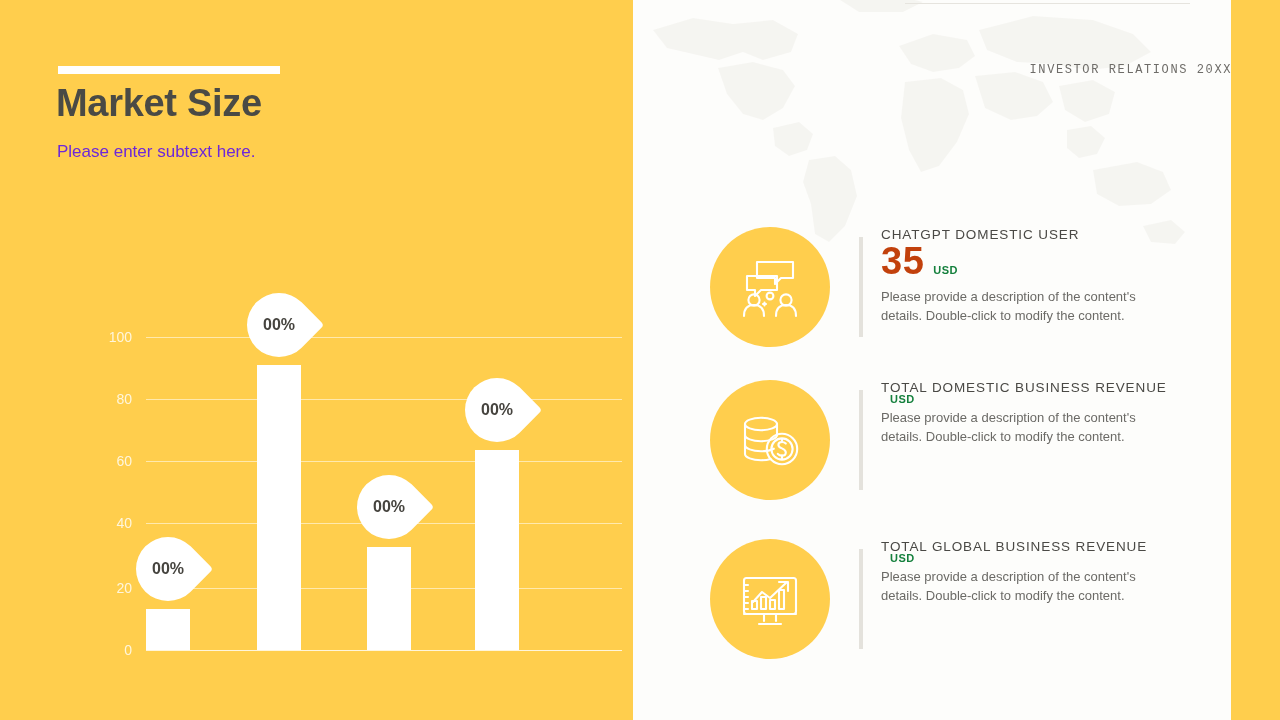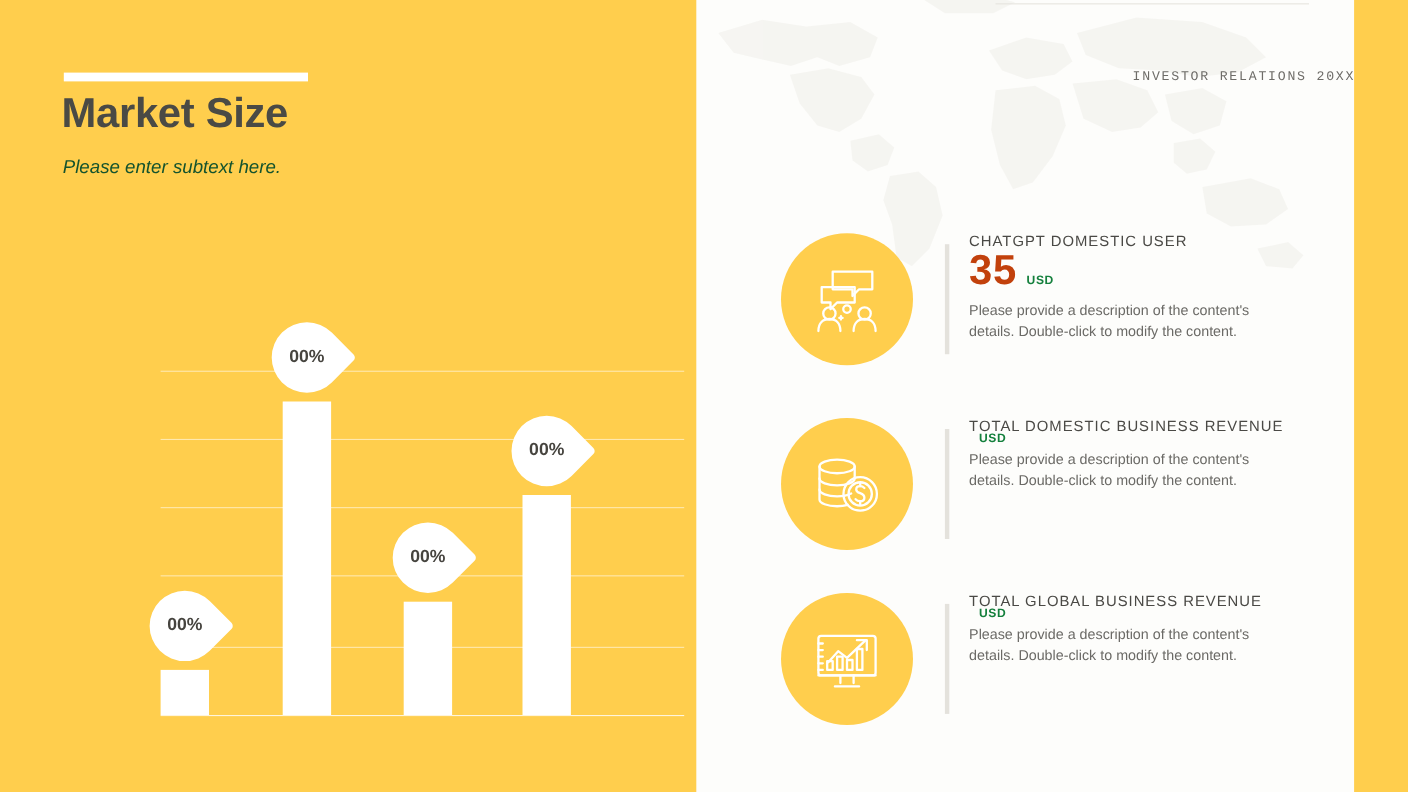--- a/index.html
+++ b/index.html
@@ -20,21 +20,21 @@
   .accent-bar{
     position:absolute;left:58px;top:66px;width:222px;height:8px;background:#FFFFFF;
   }
   .page-title{
     position:absolute;left:56px;top:82px;
     font-size:38px;font-weight:bold;color:#4A4A45;letter-spacing:-0.3px;
     margin:0;
   }
   .subtext{
     position:absolute;left:57px;top:138px;
-    font-size:17px;font-style:italic;color:#14532d;line-height:27px;
+    font-size:17px;color:#6d28d9;line-height:27px;
   }
   .subtext div{white-space:nowrap;}
 
   
   .chart{
     position:absolute;left:56px;top:320px;width:520px;height:340px;
   }
   .grid-line{
     position:absolute;left:90px;width:476px;height:1px;
     background:rgba(255,255,255,0.55);
@@ -133,20 +133,28 @@
 
     <div class="chart">
 
       <div class="grid-line" style="top:17px;"></div>
       <div class="grid-line" style="top:79px;"></div>
       <div class="grid-line" style="top:141px;"></div>
       <div class="grid-line" style="top:203px;"></div>
       <div class="grid-line" style="top:268px;"></div>
       <div class="grid-line base" style="top:330px;"></div>
 
+      <div class="y-ticks">
+        <div class="y-tick" style="top:17px;">100</div>
+        <div class="y-tick" style="top:79px;">80</div>
+        <div class="y-tick" style="top:141px;">60</div>
+        <div class="y-tick" style="top:203px;">40</div>
+        <div class="y-tick" style="top:268px;">20</div>
+        <div class="y-tick" style="top:330px;">0</div>
+      </div>
 
       <div class="bars">
         <div class="bar" style="left: 0px; height: 40.69px;"></div>
         <div class="bar" style="left: 111px; height: 284.83px;"></div>
         <div class="bar" style="left: 221px; height: 103.29px;"></div>
         <div class="bar" style="left: 329px; height: 200.32px;"></div>
 
         <div class="pin" style="left: -10px; top: 217.31px;">
           <span>00%</span>
         </div>
@@ -180,21 +188,21 @@
         <path d="M470 180 L514 172 L540 182 L548 200 L528 214 L496 216 L474 204 Z"></path>
         <path d="M520 236 L548 230 L562 242 L552 254 L528 252 Z"></path>
         <path d="M214 8 L268 4 L300 12 L280 22 L236 22 Z"></path>
       </g>
     </svg>
 
     <div class="top-rule"></div>
 
     <div class="kicker">INVESTOR RELATIONS 20XX</div>
 
-    <div class="stat" style="top:212px;">
+    <div class="stat" style="top:227px;">
       <div class="circle">
         <svg width="66" height="66" viewBox="0 0 66 66" fill="none" stroke="#FFFFFF" stroke-width="2.1" stroke-linecap="round" stroke-linejoin="round">
           <path d="M20 8 H56 V24 H44 L38 30 V24 H20 Z"></path>
           <path d="M10 22 H40 V36 H24 L18 42 V36 H10 Z"></path>
           <circle cx="33" cy="42" r="3.4"></circle>
           <path d="M29 50 h-3 m1.5 -1.5 v3"></path>
           <circle cx="17" cy="46" r="5.6"></circle>
           <path d="M7 62 C7 54 11.6 51 17 51 C22.4 51 27 54 27 62"></path>
           <circle cx="49" cy="46" r="5.6"></circle>
           <path d="M39 62 C39 54 43.6 51 49 51 C54.4 51 59 54 59 62"></path>

